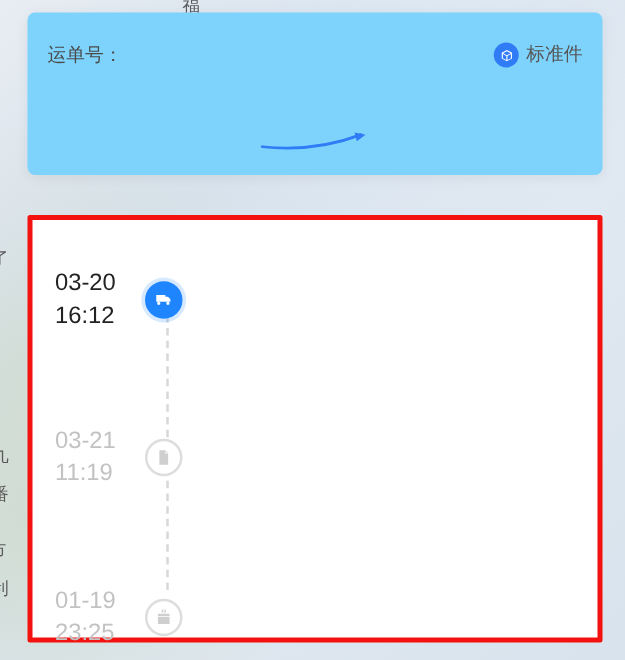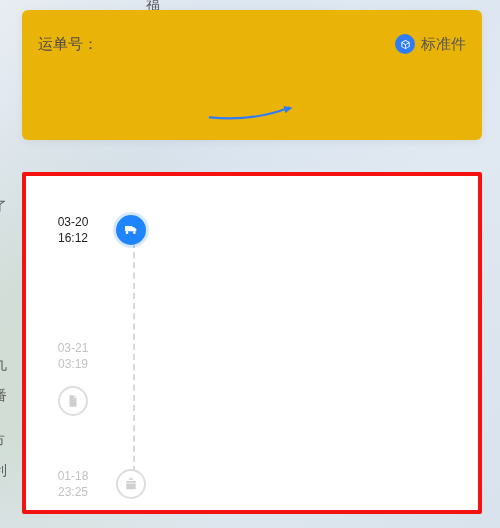--- a/index.html
+++ b/index.html
@@ -31,21 +31,21 @@
     .ml2 { left: -7px; top: 198px; }
     .ml3 { left: -7px; top: 356px; }
     .ml4 { left: -7px; top: 387px; }
     .ml5 { left: -9px; top: 432px; }
     .ml6 { left: -7px; top: 462px; }
 
     .top-card {
       position: absolute;
       left: 22px; right: 18px; top: 10px;
       height: 130px;
-      background: #eab308;
+      background: #7dd3fc;
       border-radius: 6px;
       box-shadow: 0 2px 10px rgba(0,0,0,.06);
       padding: 18px 16px 0;
     }
     .row {
       display: flex;
       align-items: center;
       gap: 8px;
     }
     .label {
@@ -57,21 +57,21 @@
       flex: 0 0 150px;
       height: 32px;
       border: none;
       background: transparent;
       font-size: 15px;
       outline: none;
     }
     .spacer { flex: 1; }
     .type-badge {
       display: flex;
-      align-items: center;
+      align-items: flex-start;
       gap: 6px;
     }
     .badge-icon {
       width: 20px; height: 20px;
       border-radius: 50%;
       background: #2f7cf6;
       display: flex; align-items: center; justify-content: center;
     }
     .badge-icon svg { width: 11px; height: 11px; fill: #fff; }
     .type-text { color: #555; font-size: 15px; }
@@ -104,27 +104,27 @@
       border-left: 2px dashed #d8d8d8;
     }
     .tl-item {
       position: absolute;
       left: 0;
       display: flex;
       align-items: center;
       gap: 14px;
     }
     .tl-item.i0 { top: 10px; }
-    .tl-item.i1 { top: 136px; flex-direction: column; }
+    .tl-item.i1 { top: 136px; }
     .tl-item.i2 { top: 264px; }
     .tl-time {
       width: 58px;
-      text-align: center;
+      text-align: left;
       line-height: 1.35;
-      font-size: 12px;
+      font-size: 19px;
     }
     .tl-time .d { display: block; }
     .active .tl-time { color: #222; }
     .inactive .tl-time { color: #c2c2c2; }
     .tl-icon {
       width: 30px; height: 30px;
       border-radius: 50%;
       display: flex; align-items: center; justify-content: center;
       background: #fff;
       position: relative;
@@ -184,32 +184,32 @@
       <div class="tl-icon">
         <svg viewBox="0 0 24 24">
             <path d="M3 6h11v8H3V6zm11 2h3l3 3v3h-6V8zM6 18a2 2 0 1 0 0-4 2 2 0 0 0 0 4zm11 0a2 2 0 1 0 0-4 2 2 0 0 0 0 4z"></path>
           </svg>
       </div>
     </div>
 
     <div class="tl-item i1 inactive">
       <div class="tl-time">
         <span class="d">03-21</span>
-        <span class="d">03:19</span>
+        <span class="d">11:19</span>
       </div>
       <div class="tl-icon">
         <svg viewBox="0 0 24 24">
             <path d="M6 2h8l4 4v16H6V2zm8 1.5V7h3.5L14 3.5zM8 11h8v2H8v-2zm0 4h8v2H8v-2z"></path>
           </svg>
       </div>
     </div>
 
     <div class="tl-item i2 inactive">
       <div class="tl-time">
-        <span class="d">01-18</span>
+        <span class="d">01-19</span>
         <span class="d">23:25</span>
       </div>
       <div class="tl-icon">
         <svg viewBox="0 0 24 24">
             <path d="M4 11h16v10H4V11zm0-4h16v3H4V7zm5-4a2 2 0 1 1 2 2h-2V3zm6 0a2 2 0 1 0-2 2h2V3z"></path>
           </svg>
       </div>
     </div>
   </div>
 </div>

